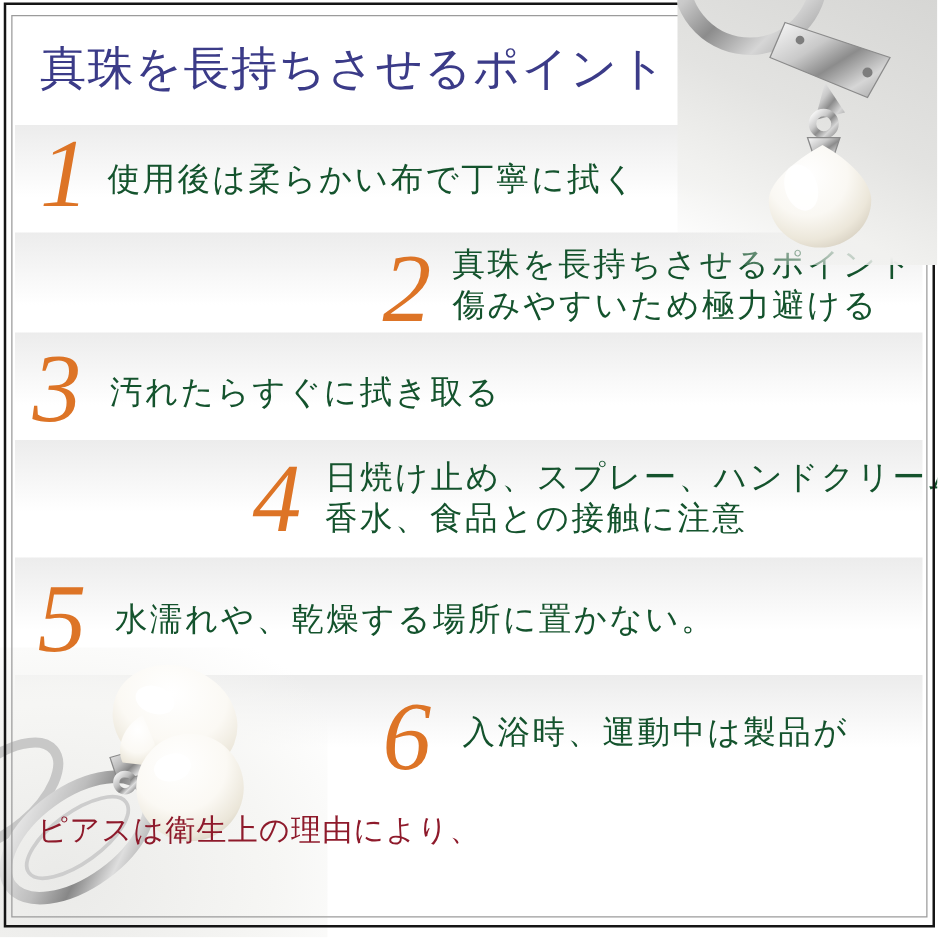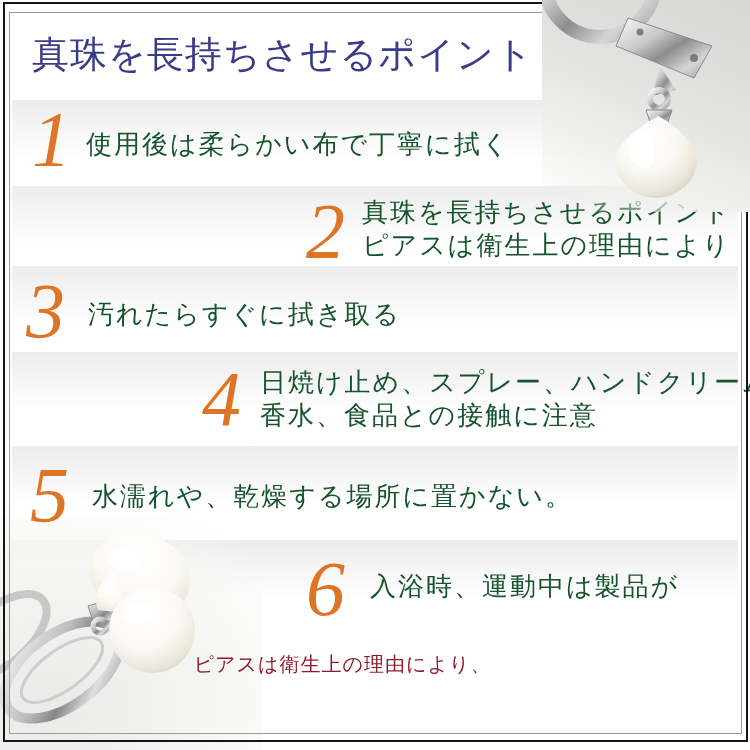--- a/index.html
+++ b/index.html
@@ -23,22 +23,22 @@
   .point{position:absolute;z-index:2;}
   .num{position:absolute;font:italic 78px/0.9 "Liberation Serif",serif;color:#dd7426;}
   .txt{position:absolute;font-size:26px;line-height:33px;letter-spacing:2px;color:#14532d;white-space:nowrap;}
   .n1{left:32px;top:104px}   .t1{left:86px;top:128px}
   .n2{left:306px;top:196px}  .t2{left:362px;top:196px}
   .n3{left:26px;top:276px}   .t3{left:88px;top:298px}
   .n4{left:202px;top:364px}  .t4{left:260px;top:366px}
   .n5{left:30px;top:460px}   .t5{left:92px;top:480px}
   .n6{left:306px;top:554px}  .t6{left:370px;top:570px}
 
-  .notice{position:absolute;left:30px;width:625px;top:648px;z-index:3;text-align:center;
-          font-size:20px;line-height:33px;letter-spacing:1px;color:#8e1a2b;}
+  .notice{position:absolute;left:30px;width:625px;top:648px;z-index:3;
+          font-size:24px;line-height:33px;letter-spacing:1px;color:#8e1a2b;}
 
   .photo-tr{position:absolute;top:0;right:0;width:208px;height:212px;z-index:3;
             background:linear-gradient(205deg,#d6d6d4 0%,#e3e3e1 45%,#f1f1ef 72%,rgba(255,255,255,0) 96%);}
   .photo-bl{position:absolute;left:0;top:518px;width:262px;height:232px;z-index:1;
             background:radial-gradient(120% 110% at 18% 80%,#eaeae8 0%,#f6f6f4 55%,rgba(255,255,255,0) 88%);}
   .photo-tr svg,.photo-bl svg{display:block;}
 </style>
 </head>
 <body>
 
@@ -54,21 +54,21 @@
   <h1 class="title">真珠を長持ちさせるポイント</h1>
 
   <div class="point">
     <span class="num n1">1</span>
     <span class="txt t1">使用後は柔らかい布で丁寧に拭く</span>
   </div>
 
   <div class="point">
     <span class="num n2">2</span>
     <span class="txt t2"><span>真珠を長持ちさせるポイント</span><br>
-    <span>ピアスは衛生上の理由により</span></span>
+    <span>傷みやすいため極力避ける</span></span>
   </div>
 
   <div class="point">
     <span class="num n3">3</span>
     <span class="txt t3">汚れたらすぐに拭き取る</span>
   </div>
 
   <div class="point">
     <span class="num n4">4</span>
     <span class="txt t4"><span>日焼け止め、スプレー、ハンドクリーム、</span><br>

